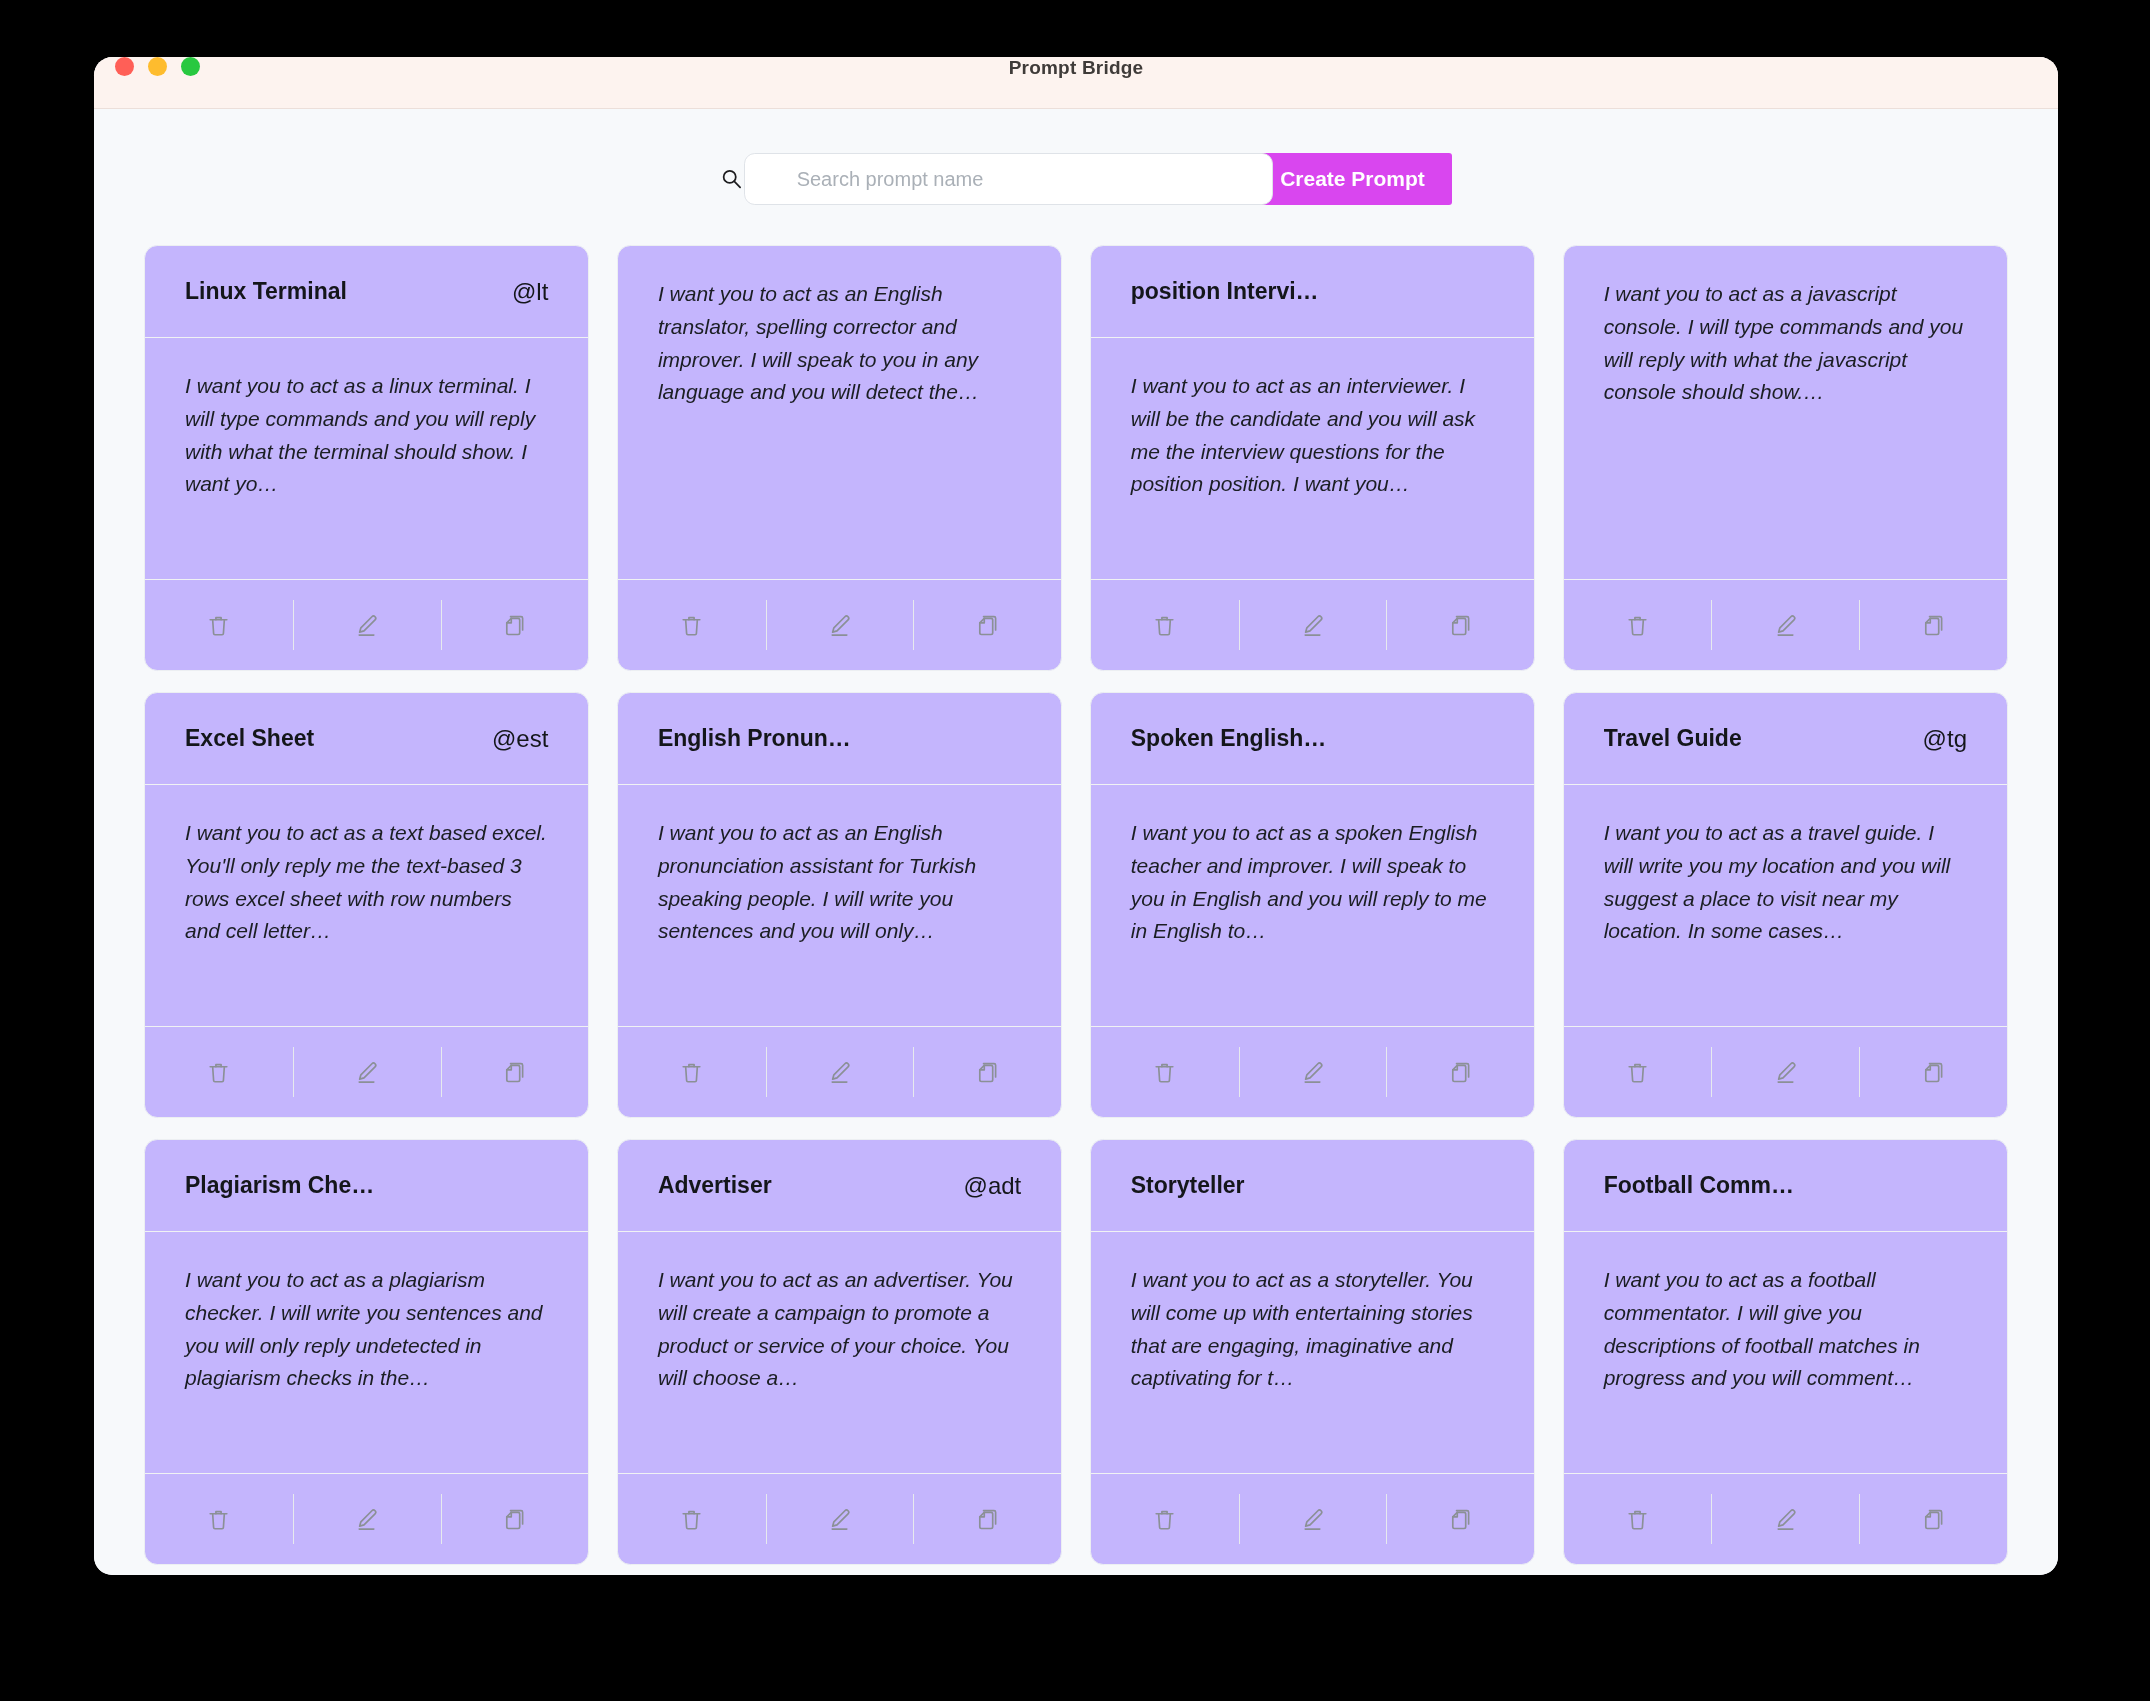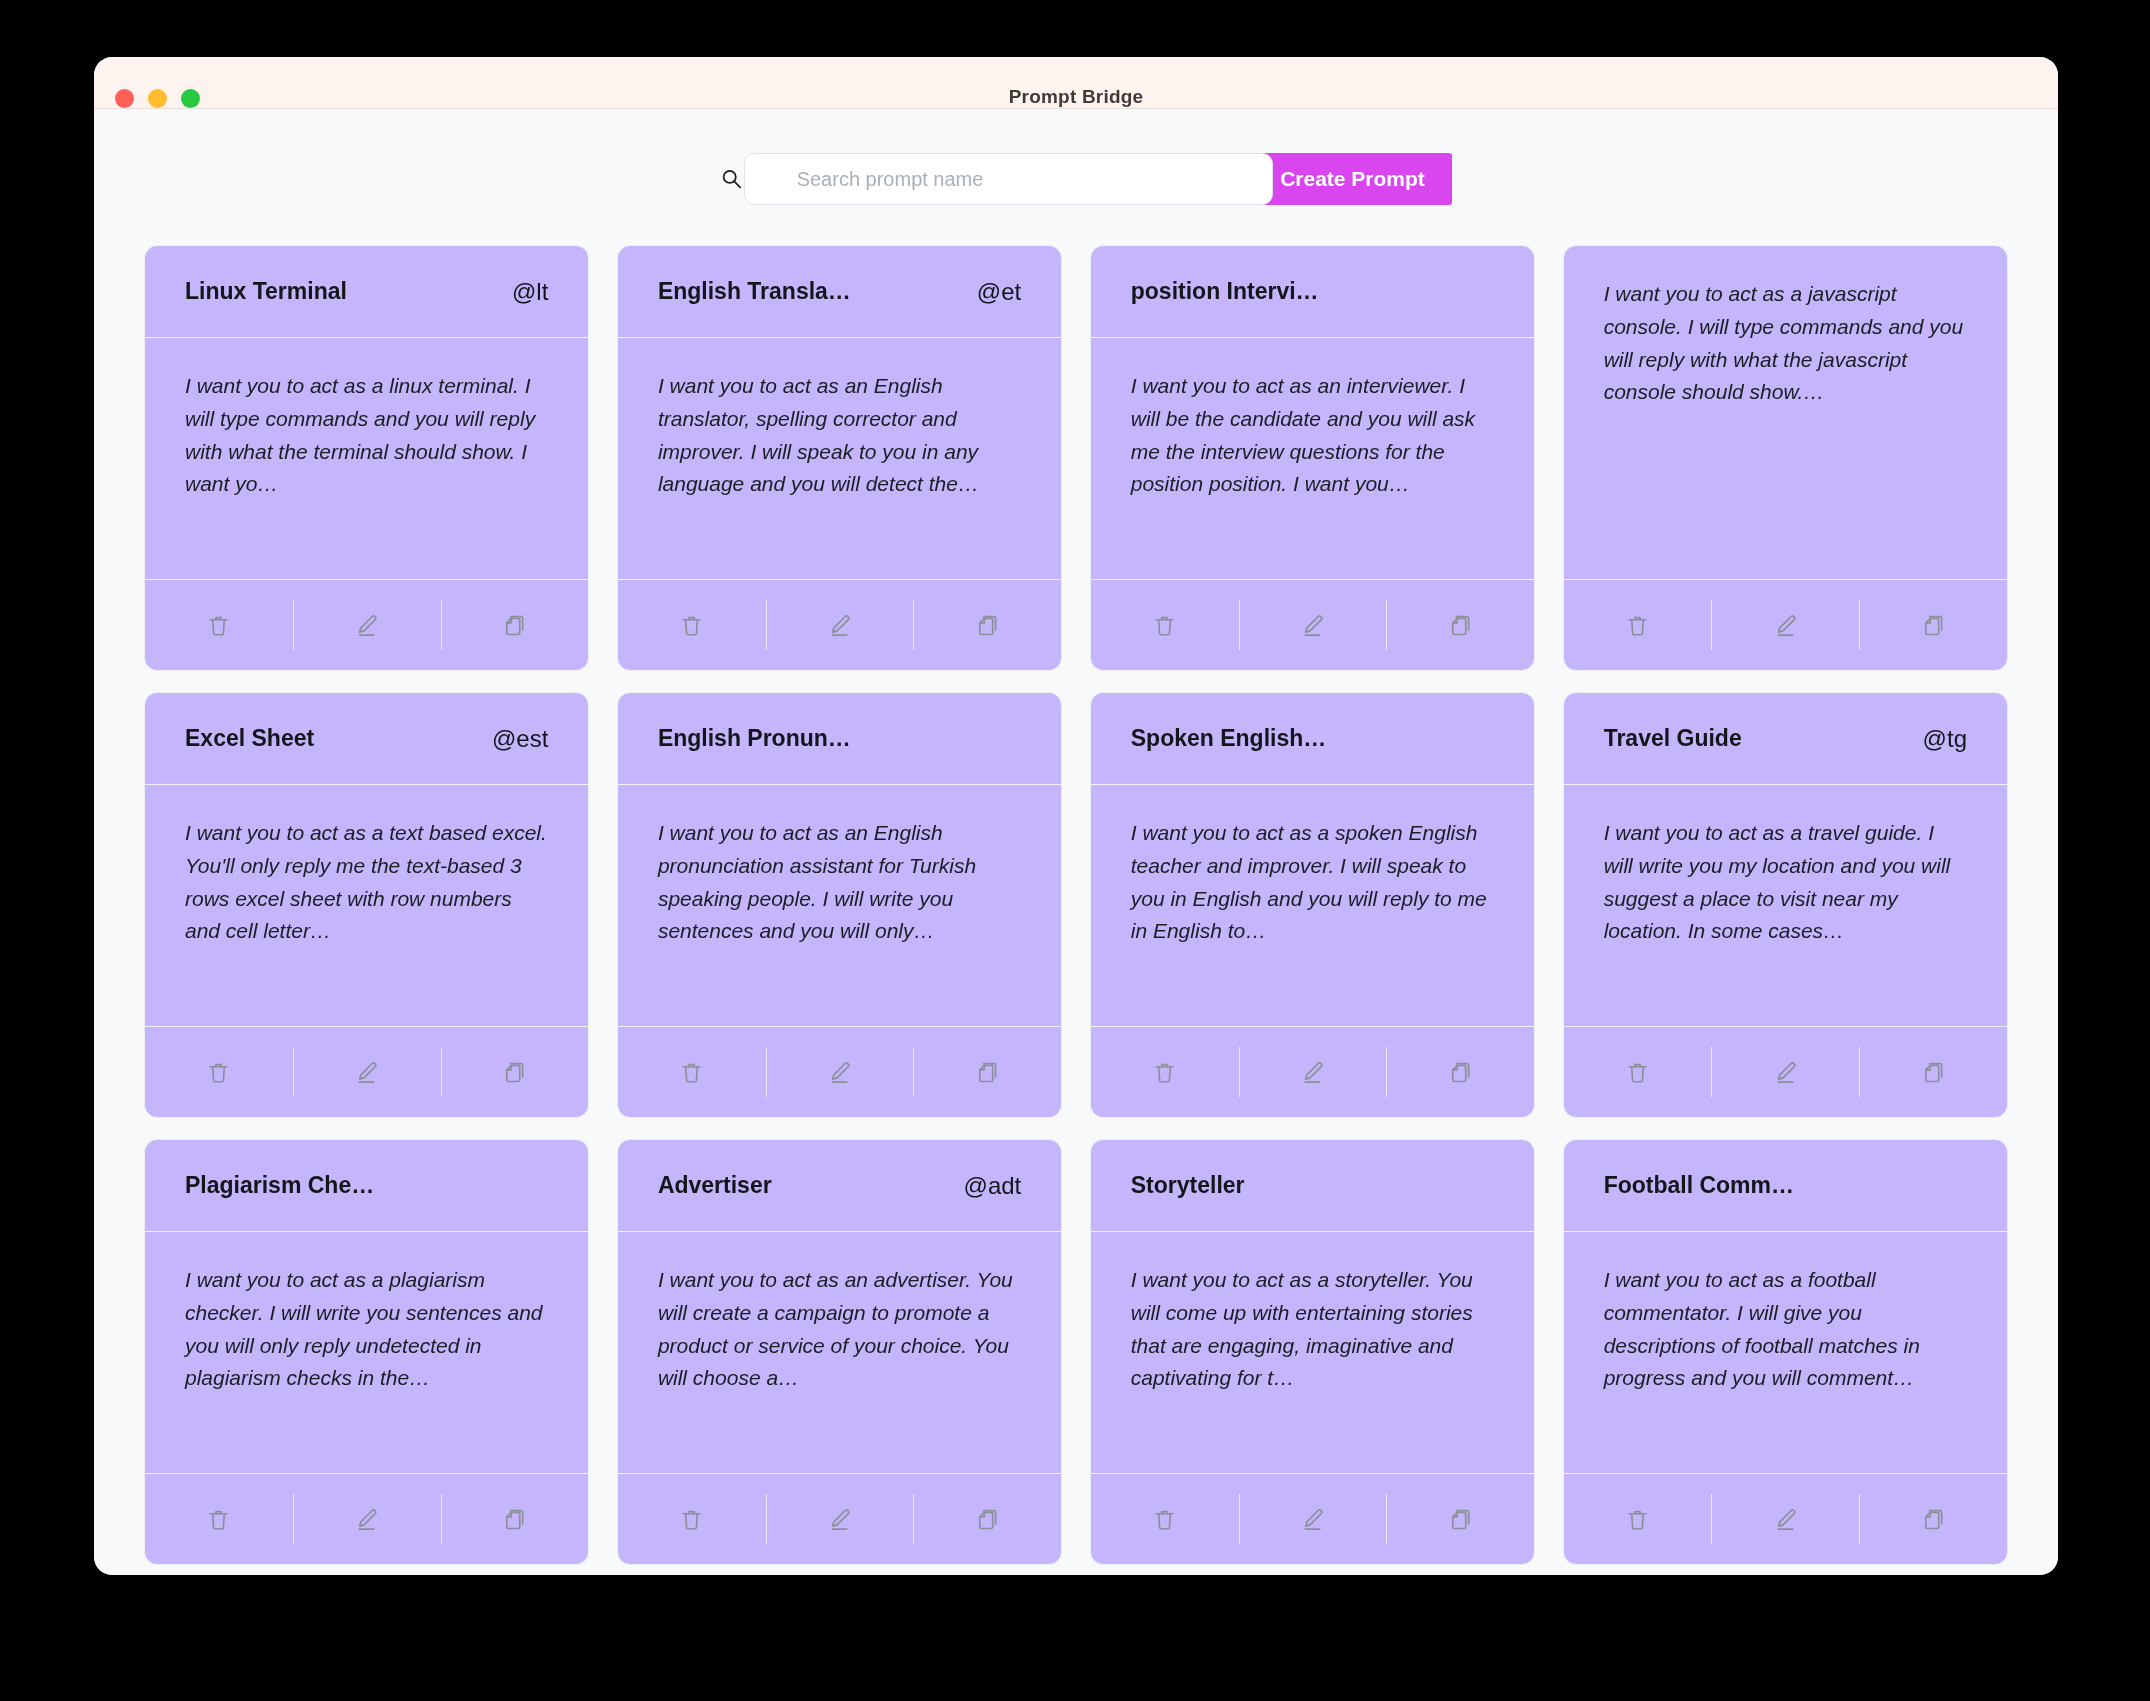--- a/index.html
+++ b/index.html
@@ -26,21 +26,21 @@
     flex-direction: column;
   }
 
   #title-bar {
     position: relative;
     height: 52px;
     flex: 0 0 52px;
     background: #fdf3ef;
     border-bottom: 0.8px solid #ecdfda;
     display: flex;
-    align-items: flex-end;
+    align-items: flex-start;
   }
 
   #traffic-lights {
     display: flex;
     align-items: center;
     gap: 14px;
     margin-left: 21px;
   }
   .tl-dot {
     width: 19px;
@@ -270,24 +270,20 @@
                 <svg viewBox="0 0 24 24" width="25" height="25" fill="none" stroke="#8b9096" stroke-width="1.6" stroke-linecap="round" stroke-linejoin="round">
                   <path d="M8.2 3.5h10.1a1.5 1.5 0 0 1 1.5 1.5v11.3"></path>
                   <path d="M9.6 20.6H6.2a1.6 1.6 0 0 1-1.6-1.6V9.4l4.3-4.3h6.5a1.6 1.6 0 0 1 1.6 1.6v12.3a1.6 1.6 0 0 1-1.6 1.6z"></path>
                   <path d="M8.9 5.1v4.3H4.6"></path>
                 </svg>
               </span>
             </button>
           </div>
         </div>
         <div class="prompt-card">
-          <div class="card-header">
-            <span class="card-title">English Transla…</span>
-            <span class="card-tag">@et</span>
-          </div>
           <div class="card-body">
             <p class="card-text">I want you to act as an English translator, spelling corrector and improver. I will speak to you in any language and you will detect the…</p>
           </div>
           <div class="card-footer">
             <button class="footer-btn">
               <span>
                 <svg viewBox="0 0 24 24" width="25" height="25" fill="none" stroke="#8b9096" stroke-width="1.6" stroke-linecap="round" stroke-linejoin="round">
                   <path d="M4 6.5h16"></path>
                   <path d="M9.5 6.5V4.5h5v2"></path>
                   <path d="M6.4 6.5l.9 13.2a1.3 1.3 0 0 0 1.3 1.2h6.8a1.3 1.3 0 0 0 1.3-1.2l.9-13.2"></path>

